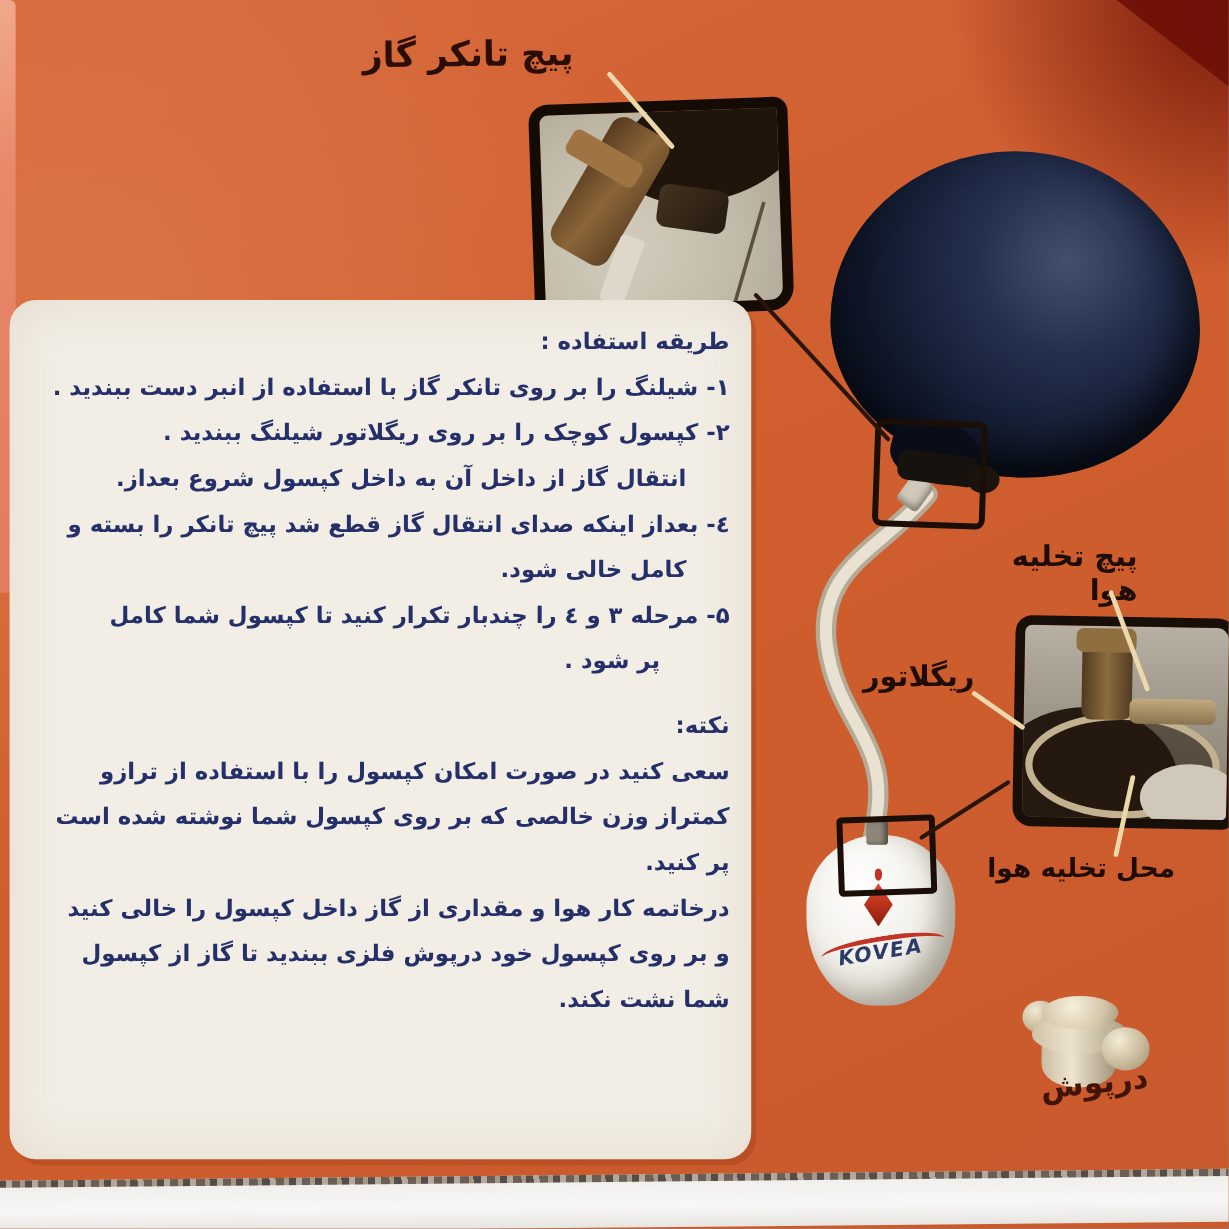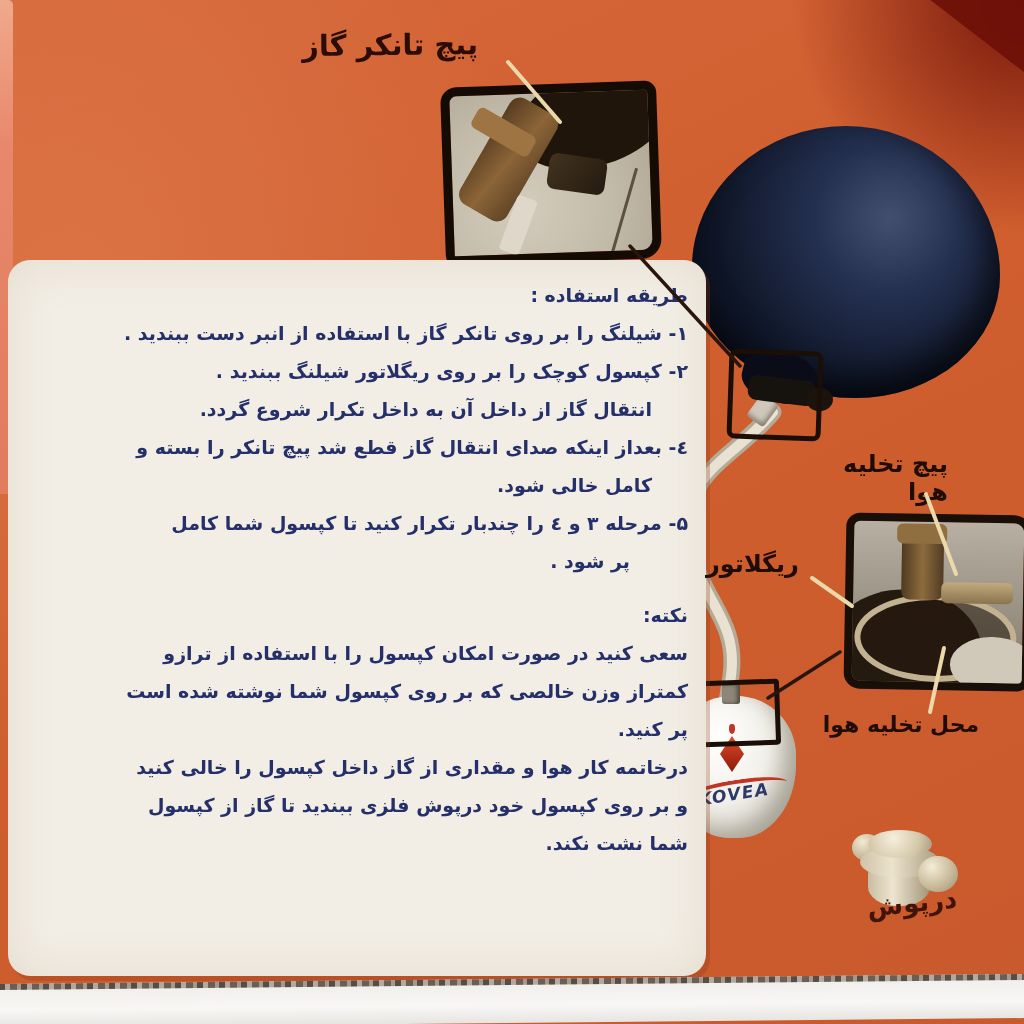--- a/index.html
+++ b/index.html
@@ -13,21 +13,21 @@
   }
   .abs{position:absolute;}
 
   
   .edge-left{left:0;top:492;width:13px;height:494px;background:linear-gradient(180deg,#f0a98c,#e8876a 30%,#e07c5e);border-radius:0 5px 5px 0;}
   .bottom-strip{left:-12px;bottom:-4px;width:1060px;height:44px;background:linear-gradient(180deg,#efedea,#f8f7f5 60%,#e7e5e2);transform:rotate(-0.55deg);transform-origin:left bottom;}
   .bottom-speckle{position:absolute;left:0;top:0;width:100%;height:6px;
     background:repeating-linear-gradient(90deg,#4a3a30 0 7px,#93836f 7px 11px,#2e241e 11px 17px,#a4978a 17px 22px);opacity:.8;}
 
   
-  .panel{left:8px;top:260px;width:698px;height:716px;background:#f2eee5;border-radius:22px;
+  .panel{left:8px;top:250px;width:618px;height:716px;background:#f2eee5;border-radius:22px;
     box-shadow:4px 5px 0 rgba(140,55,18,.28), inset 0 0 46px rgba(170,140,105,.18);}
   .panel-text{position:absolute;top:16px;right:18px;left:10px;direction:rtl;text-align:right;
     color:#25306a;font-weight:bold;font-size:19px;line-height:2.0;white-space:nowrap;}
   .pl{height:38px;}
   .indent{padding-right:36px;}
   .indent2{padding-right:58px;}
   .mt{margin-top:16px;}
 
   
   .tank{left:692px;top:126px;width:308px;height:272px;
@@ -83,21 +83,21 @@
   .cap-knob-l{left:852px;top:834px;width:30px;height:27px;border-radius:50%;background:radial-gradient(circle at 35% 30%,#f2ead6,#c7b998 55%,#9b8d70);}
   .cap-knob-r{left:918px;top:856px;width:40px;height:36px;border-radius:50%;background:radial-gradient(circle at 35% 30%,#f4ecd8,#c9bb9a 55%,#998b6e);}
   .cap-top{left:868px;top:830px;width:64px;height:28px;border-radius:50%;background:radial-gradient(circle at 40% 30%,#f6efdd,#d4c7a9 60%,#a2957a);}
   .cap-mid{left:860px;top:846px;width:80px;height:32px;border-radius:50%;background:linear-gradient(90deg,#cfc3a8,#ece3cd 40%,#a89b7f);}
   .cap-base{left:868px;top:864px;width:62px;height:42px;border-radius:10px 10px 46% 46%;background:linear-gradient(90deg,#c9bda2,#eee5d0 40%,#a1947a);}
 
   
   .lbl{direction:rtl;font-weight:bold;color:#1f0d05;}
   .lbl-title{left:288px;top:28px;width:204px;font-size:29px;color:#2b0d06;text-align:center;transform:rotate(-0.6deg);}
   .lbl-air{left:796px;top:450px;width:152px;font-size:24px;}
-  .lbl-reg{left:706px;top:550px;width:106px;font-size:24px;text-align:left;}
+  .lbl-reg{left:706px;top:550px;width:106px;font-size:24px;text-align:right;}
   .lbl-loc{left:822px;top:712px;width:158px;font-size:22px;text-align:center;}
   .lbl-cap{left:850px;top:888px;width:124px;font-size:26px;color:#401408;text-align:center;transform:rotate(-6deg);}
 
   svg.overlay{position:absolute;left:0;top:0;pointer-events:none;}
 </style>
 </head>
 <body>
 
 <div class="stage">
 
@@ -147,21 +147,21 @@
   <div class="abs cap-base"></div>
   <div class="abs cap-mid"></div>
   <div class="abs cap-top"></div>
   <div class="abs cap-knob-r"></div>
 
   <div class="abs panel">
     <div class="panel-text">
       <div class="pl">طریقه استفاده :</div>
       <div class="pl">۱-  شیلنگ را بر روی تانکر گاز با استفاده از انبر دست ببندید .</div>
       <div class="pl">۲-  کپسول کوچک را بر روی ریگلاتور شیلنگ ببندید .</div>
-      <div class="pl indent">انتقال گاز از داخل آن به داخل تکرار شروع گردد.</div>
+      <div class="pl indent">انتقال گاز از داخل آن به داخل کپسول شروع بعداز.</div>
       <div class="pl">٤-  بعداز اینکه صدای انتقال گاز قطع شد پیچ تانکر را بسته و</div>
       <div class="pl indent">کامل خالی شود.</div>
       <div class="pl">۵-  مرحله ۳ و ٤ را چندبار تکرار کنید تا کپسول شما کامل</div>
       <div class="pl indent2">پر شود .</div>
       <div class="pl mt">نکته:</div>
       <div class="pl">سعی کنید در صورت امکان کپسول را با استفاده  از  ترازو</div>
       <div class="pl">کمتراز وزن خالصی که بر روی کپسول شما نوشته شده است</div>
       <div class="pl">پر کنید.</div>
       <div class="pl">درخاتمه کار هوا و مقداری از گاز داخل کپسول را خالی کنید</div>
       <div class="pl">و بر روی کپسول خود درپوش فلزی ببندید  تا گاز از کپسول</div>

